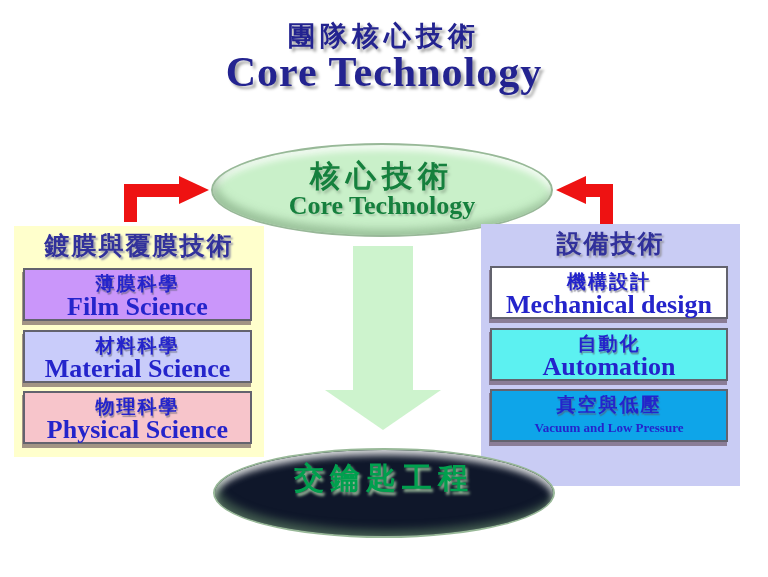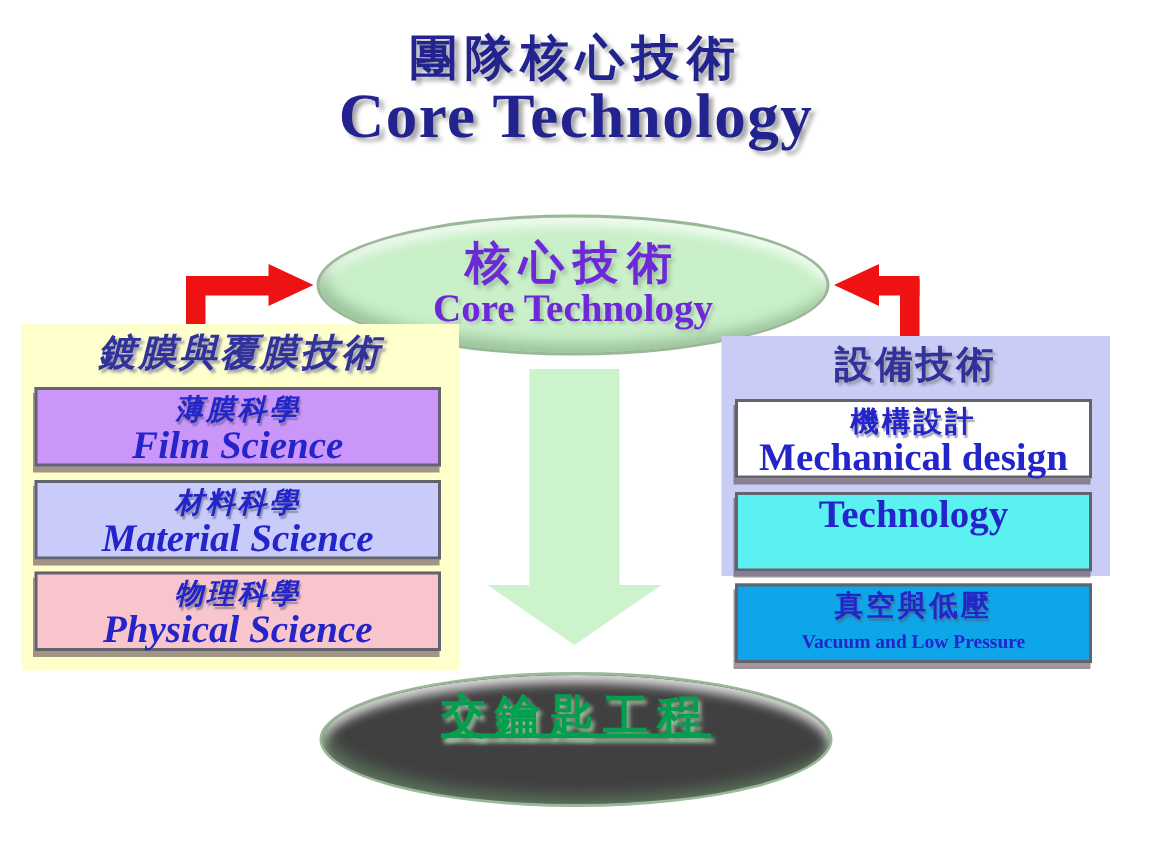--- a/index.html
+++ b/index.html
@@ -4,43 +4,43 @@
 <style>
   html,body{margin:0;padding:0;}
   body{
     width:768px;height:577px;background:#ffffff;position:relative;overflow:hidden;
     font-family:"Liberation Sans","DejaVu Sans",sans-serif;
   }
   .slide{position:absolute;inset:0;}
 
   
   .title{position:absolute;top:22px;left:0;width:768px;text-align:center;line-height:1.05;}
-  .title-zh{font-size:32px;font-weight:bold;letter-spacing:5px;
+  .title-zh{font-size:27px;font-weight:bold;letter-spacing:5px;
             text-shadow:3px 3px 3px #a6a6a6;}
   .title-en{font-size:42px;font-weight:bold;letter-spacing:1px;
             font-family:"Liberation Serif","DejaVu Serif",serif;
             text-shadow:3px 3px 3px #a6a6a6;}
 
   
   .ellipse{position:absolute;border-radius:50%;text-align:center;
            border:2px solid #98b898;box-sizing:border-box;
            box-shadow:inset 4px -6px 9px rgba(110,150,110,.50),
                       inset 0 5px 7px rgba(255,255,255,.85);}
   .core-ellipse{left:211px;top:143px;width:342px;height:94px;padding-top:15px;}
   .turnkey-ellipse{left:213px;top:448px;width:342px;height:90px;padding-top:12px;}
   .el-zh{font-size:30px;font-weight:bold;letter-spacing:6px;line-height:32px;
          text-shadow:2px 3px 3px #9fbf9f;}
   .el-en{font-size:26px;font-weight:bold;line-height:28px;
          font-family:"Liberation Serif","DejaVu Serif",serif;
          text-shadow:2px 2px 2px #a9c9a9;}
 
   
   .panel{position:absolute;box-sizing:border-box;}
-  .left-panel{left:14px;top:216px;width:292px;height:231px;font-style:italic;}
-  .right-panel{left:481px;top:224px;width:259px;height:160px;}
+  .left-panel{left:14px;top:226px;width:250px;height:231px;}
+  .right-panel{left:481px;top:224px;width:259px;height:262px;}
   .panel-title{margin-top:6px;text-align:center;font-size:25px;font-weight:bold;
                letter-spacing:2px;text-shadow:2px 2px 2px #9a9aa8;line-height:26px;}
   .sub-box{position:absolute;left:9px;right:12px;height:53px;text-align:center;
            border:2px solid #63636e;box-sizing:border-box;
            box-shadow:-1px 4px 0 rgba(85,60,72,.55);padding-top:2px;}
   .b1{top:42px;} .b2{top:104px;} .b3{top:165px;}
   .box-zh{font-size:19px;font-weight:bold;letter-spacing:2px;line-height:24px;
           text-shadow:1px 2px 1px rgba(90,90,110,.55);}
   .box-en{font-size:26px;font-weight:bold;line-height:21px;
           font-family:"Liberation Serif","DejaVu Serif",serif;}
@@ -80,21 +80,21 @@
     <div class="red-part la-h" style="background-color: rgb(238, 18, 18);"></div>
     <div class="red-part la-head" style="border-left-color: rgb(238, 18, 18);"></div>
   </div>
 
   <div>
     <div class="red-part ra-v" style="background-color: rgb(238, 18, 18);"></div>
     <div class="red-part ra-h" style="background-color: rgb(238, 18, 18);"></div>
     <div class="red-part ra-head" style="border-right-color: rgb(238, 18, 18);"></div>
   </div>
 
-  <div class="ellipse core-ellipse" style="background-color: rgb(201, 240, 201); color: #6d28d9;">
+  <div class="ellipse core-ellipse" style="background-color: rgb(201, 240, 201); color: #15803d;">
     <div class="el-zh">核心技術</div>
     <div class="el-en">Core Technology</div>
   </div>
 
   <div>
     <div class="green-shaft" style="background-color: rgb(205, 243, 205);"></div>
     <div class="green-head" style="border-top-color: rgb(205, 243, 205);"></div>
   </div>
 
   <section class="panel left-panel" style="background-color: rgb(255, 255, 204);">
@@ -118,26 +118,27 @@
 
   <section class="panel right-panel" style="background-color: rgb(201, 204, 244);">
     <div class="panel-title" style="color: rgb(49, 49, 155);">設備技術</div>
 
     <div class="sub-box b1" style="background-color: #ffffff; color: rgb(36, 36, 203);">
       <div class="box-zh">機構設計</div>
       <div class="box-en">Mechanical design</div>
     </div>
 
     <div class="sub-box b2" style="background-color: rgb(92, 241, 241); color: rgb(36, 36, 203);">
-      <div class="box-en">Technology</div>
+      <div class="box-zh">自動化</div>
+      <div class="box-en">Automation</div>
     </div>
 
     <div class="sub-box b3" style="background-color: #0ea5e9; color: rgb(36, 36, 203);">
       <div class="box-zh">真空與低壓</div>
       <div class="box-en small">Vacuum and Low Pressure</div>
     </div>
   </section>
 
-  <div class="ellipse turnkey-ellipse" style="background-color: #404040; color: rgb(0, 160, 78); text-decoration: underline;">
+  <div class="ellipse turnkey-ellipse" style="background-color: #0f172a; color: rgb(0, 160, 78);">
     <div class="el-zh">交鑰匙工程</div>
   </div>
 
 </div>
 
 </body></html>

